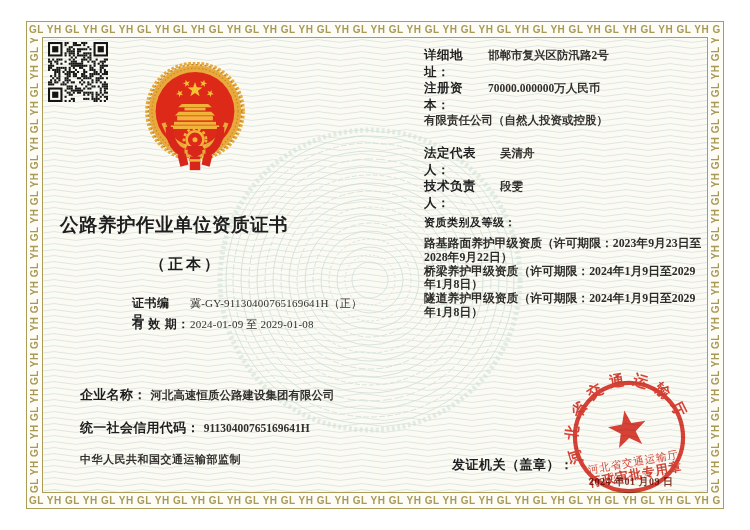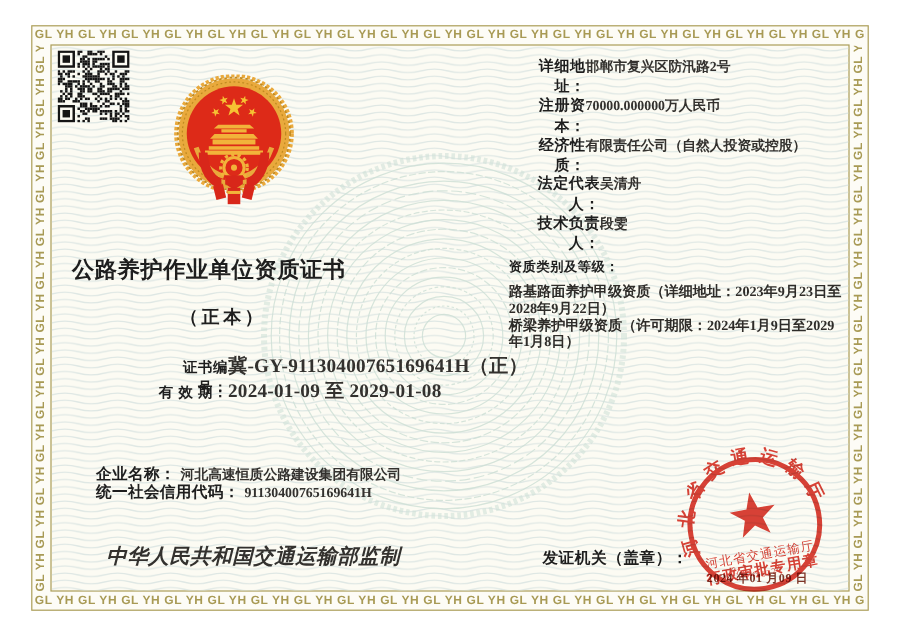--- a/index.html
+++ b/index.html
@@ -20,42 +20,42 @@
   .band-bottom{left:29px;top:494px;width:692px;height:13px;line-height:13px;}
   .band-side{width:13px;height:455px;}
   .band-left{left:28px;top:38px;position:absolute;overflow:hidden;}
   .band-right{left:709px;top:38px;position:absolute;overflow:hidden;}
   .vtext{position:absolute;left:0;top:455px;width:455px;height:13px;line-height:13px;
     transform-origin:0 0;transform:rotate(-90deg);}
   
   .bg-art{position:absolute;inset:0;}
   
   .abs{position:absolute;z-index:2;}
-  .hei{font-family:"Liberation Sans",sans-serif;font-weight:700;color:#1e1e1e;text-align:right;}
+  .hei{font-family:"Liberation Sans",sans-serif;font-weight:700;color:#1e1e1e;}
   .song{font-family:"Liberation Serif",serif;color:#33312e;}
   .title{left:60px;top:212px;width:252px;text-align:left;font-size:18.5px;
     letter-spacing:.5px;}
   .copy{left:60px;top:255px;width:252px;text-align:center;font-size:15px;letter-spacing:3px;}
   .certno-row,.valid-row{left:120px;display:flex;align-items:baseline;margin-left:12px;}
   .certno-row{top:295px;}
   .valid-row{top:316px;}
   .certno-row .lbl,.valid-row .lbl{font-size:12px;width:58px;letter-spacing:.5px;}
-  .certno-row .val,.valid-row .val{font-size:16px;font-weight:700;letter-spacing:.2px;}
+  .certno-row .val,.valid-row .val{font-size:11px;font-weight:400;letter-spacing:.2px;}
   .info-row{left:424px;display:flex;align-items:baseline;width:282px;}
   .info-row .lbl{font-size:12.5px;flex:0 0 64px;letter-spacing:.5px;}
   .info-row .lbl.wide{flex:0 0 76px;}
   .info-row .val{font-size:11.5px;font-weight:600;}
   .qual-head{left:424px;top:215px;font-size:11px;letter-spacing:.5px;}
   .qual-list{left:424px;top:237px;width:281px;font-size:11.8px;line-height:13.8px;
     font-weight:600;color:#2e2c29;}
   .company-row{left:80px;display:flex;align-items:baseline;}
   .company-row .lbl{font-size:13px;letter-spacing:.3px;}
   .company-row .val{font-size:11.5px;font-weight:600;margin-left:4px;}
-  .supervision{left:80px;top:452px;width:262px;text-align:center;font-size:17px;
-    font-weight:600;letter-spacing:.5px;font-style:italic;}
+  .supervision{left:80px;top:452px;width:262px;font-size:11px;
+    font-weight:600;letter-spacing:.5px;}
   .issuer{left:452px;top:456px;font-size:13px;letter-spacing:.5px;}
   .issue-date{left:589px;top:475px;font-size:10px;font-weight:700;color:#7e3527;
     letter-spacing:.5px;font-family:"Liberation Serif",serif;z-index:2;}
   .qr{left:48px;top:42px;width:60px;height:60px;}
   .emblem{left:142px;top:62px;width:106px;height:126px;}
   .seal{left:554px;top:362px;width:150px;height:150px;z-index:3;
     mix-blend-mode:multiply;opacity:.88;}
   .seal text{font-family:"Liberation Serif",serif;}
 </style>
 </head>
@@ -491,43 +491,43 @@
 
   <div class="abs info-row" style="top:47px">
     <span class="hei lbl">详细地址：</span>
     <span class="song val">邯郸市复兴区防汛路2号</span>
   </div>
   <div class="abs info-row" style="top:80px">
     <span class="hei lbl">注册资本：</span>
     <span class="song val">70000.000000万人民币</span>
   </div>
   <div class="abs info-row" style="top:113px">
-    <span class="hei lbl">经济性质：</span>
     <span class="song val">有限责任公司（自然人投资或控股）</span>
   </div>
   <div class="abs info-row" style="top:145px">
     <span class="hei lbl wide">法定代表人：</span>
     <span class="song val">吴清舟</span>
   </div>
   <div class="abs info-row" style="top:178px">
     <span class="hei lbl wide">技术负责人：</span>
     <span class="song val">段雯</span>
   </div>
 
   <div class="abs hei qual-head">资质类别及等级：</div>
   <div class="abs song qual-list">
-    <div>路基路面养护甲级资质（详细地址：2023年9月23日至2028年9月22日）</div>
+    <div>路基路面养护甲级资质（许可期限：2023年9月23日至2028年9月22日）</div>
     <div>桥梁养护甲级资质（许可期限：2024年1月9日至2029年1月8日）</div>
+    <div>隧道养护甲级资质（许可期限：2024年1月9日至2029年1月8日）</div>
   </div>
 
   <div class="abs company-row" style="top:386px">
     <span class="hei lbl">企业名称：</span>
     <span class="song val">河北高速恒质公路建设集团有限公司</span>
   </div>
-  <div class="abs company-row" style="top:401px">
+  <div class="abs company-row" style="top:419px">
     <span class="hei lbl">统一社会信用代码：</span>
     <span class="song val">91130400765169641H</span>
   </div>
   <div class="abs song supervision">中华人民共和国交通运输部监制</div>
   <div class="abs hei issuer">发证机关（盖章）：</div>
   <div class="abs issue-date">2024 年01 月09 日</div>
 
   <svg class="abs seal" viewBox="0 0 150 150" width="150" height="150">
     <g transform="rotate(-10 75 75)" fill="#d5281c">
       <circle cx="75" cy="75" r="54" fill="none" stroke="#d5281c" stroke-width="4.2"></circle>

